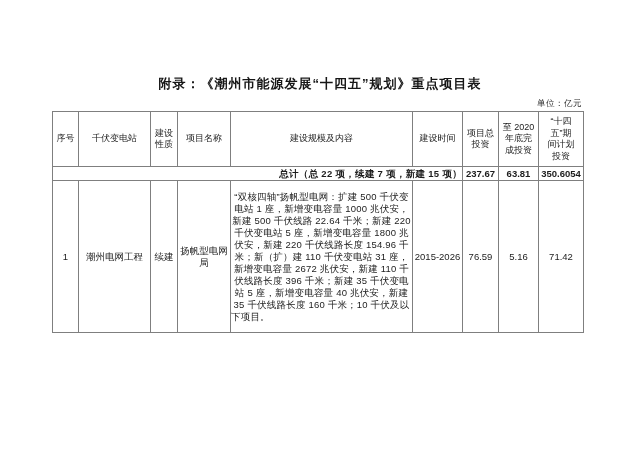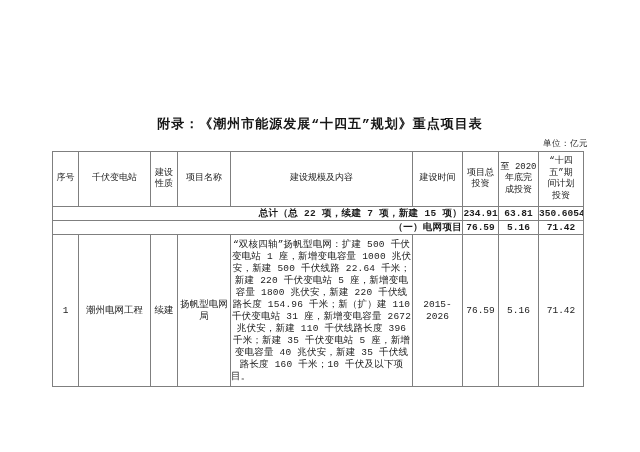--- a/index.html
+++ b/index.html
@@ -5,40 +5,39 @@
   html, body {
     margin: 0;
     padding: 0;
     background: #ffffff;
   }
   .page {
     position: relative;
     width: 640px;
     height: 388px;
     background: #ffffff;
-    font-family: Liberation Mono, monospace;
+    font-family: Liberation Sans, sans-serif;
     color: #1c1c1c;
     overflow: hidden;
-    margin-top: 40px;
   }
   .doc-title {
     position: absolute;
     top: 75px;
     left: 0;
     right: 0;
     text-align: center;
     font-size: 13px;
     font-weight: 700;
     letter-spacing: 1px;
     color: #161616;
   }
   .unit-note {
     position: absolute;
     top: 98px;
-    right: 52px;
+    right: 58px;
     font-size: 8.5px;
     color: #2a2a2a;
     letter-spacing: 0.5px;
   }
   table.main-table {
     position: absolute;
     top: 111px;
     left: 52px;
     width: 531px;
     border-collapse: collapse;
@@ -141,32 +140,26 @@
 年底完
 成投资</th>
       <th>“十四
 五”期
 间计划
 投资</th>
     </tr>
 
     <tr class="summary-row">
       <td class="label-cell" colspan="6">总计（总 22 项，续建 7 项，新建 15 项）</td>
-      <td>234.91</td>
+      <td>237.67</td>
       <td>63.81</td>
       <td>350.6054</td>
     </tr>
 
 
-    <tr class="summary-row">
-      <td class="label-cell" colspan="6">（一）电网项目</td>
-      <td>76.59</td>
-      <td>5.16</td>
-      <td>71.42</td>
-    </tr>
 
     <tr class="project-row">
       <td>1</td>
       <td>潮州电网工程</td>
       <td>续建</td>
       <td class="unit-cell">扬帆型电网
 局</td>
       <td class="content-cell">“双核四轴”扬帆型电网：扩建 500 千伏变电站 1 座，新增变电容量 1000 兆伏安，新建 500 千伏线路 22.64 千米；新建 220 千伏变电站 5 座，新增变电容量 1800 兆伏安，新建 220 千伏线路长度 154.96 千米；新（扩）建 110 千伏变电站 31 座，新增变电容量 2672 兆伏安，新建 110 千伏线路长度 396 千米；新建 35 千伏变电站 5 座，新增变电容量 40 兆伏安，新建 35 千伏线路长度 160 千米；10 千伏及以下项目。</td>
       <td>2015-2026</td>
       <td>76.59</td>

